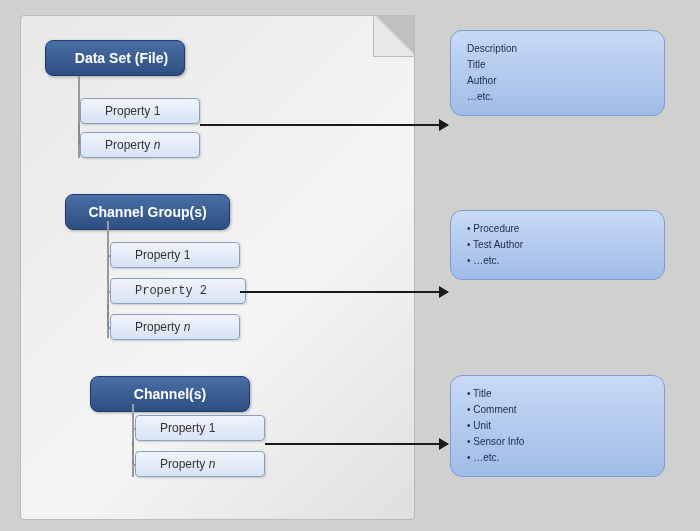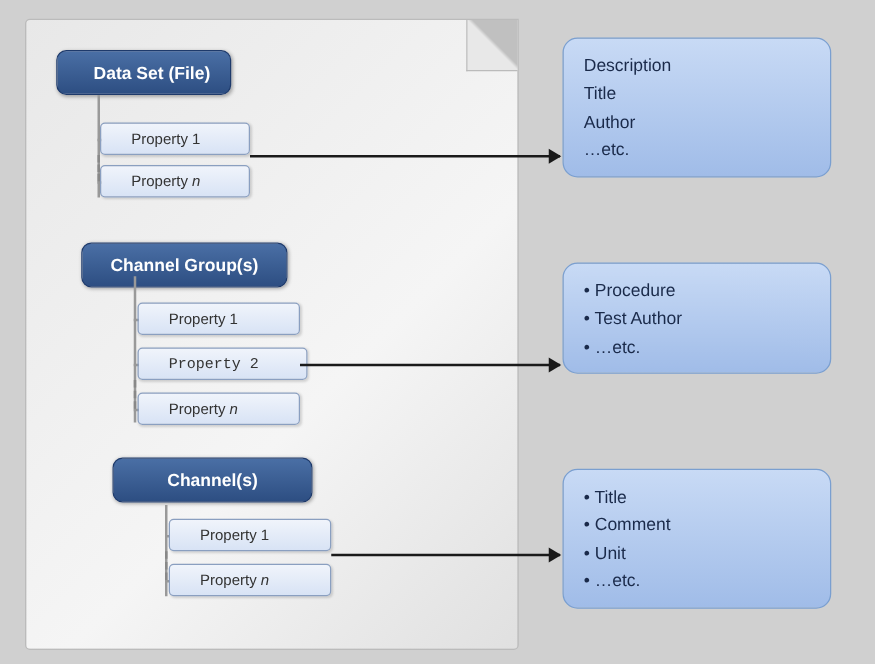--- a/index.html
+++ b/index.html
@@ -69,21 +69,21 @@
       box-shadow: 1px 1px 2px rgba(0,0,0,0.15);
     }
 
     
     .info-box {
       position: absolute;
       background: linear-gradient(180deg, #c8daf5 0%, #a0bce8 100%);
       border: 1px solid #7a9fd0;
       border-radius: 12px;
       padding: 10px 16px;
-      font-size: 14px;
+      font-size: 10px;
       color: #1a2a4a;
       line-height: 1.6;
     }
 
     
     .arrow-line {
       position: absolute;
       height: 2px;
       background: #1a1a1a;
     }
@@ -176,21 +176,21 @@
       left: 110px;
       top: 314px;
       width: 130px;
       height: 26px;
     }
 
     
     .channel-header {
       position: absolute;
       left: 90px;
-      top: 366px;
+      top: 376px;
       width: 160px;
       height: 36px;
     }
 
     .channel-prop1 {
       position: absolute;
       left: 135px;
       top: 415px;
       width: 130px;
       height: 26px;
@@ -317,16 +317,17 @@
   <div class="info-box info-box-2">
     <div>• Procedure</div>
     <div>• Test Author</div>
     <div>• …etc.</div>
   </div>
 
   <div class="info-box info-box-3">
     <div>• Title</div>
     <div>• Comment</div>
     <div>• Unit</div>
+    <div>• Sensor Info</div>
     <div>• …etc.</div>
   </div>
 
 </div>
 
 </body></html>

